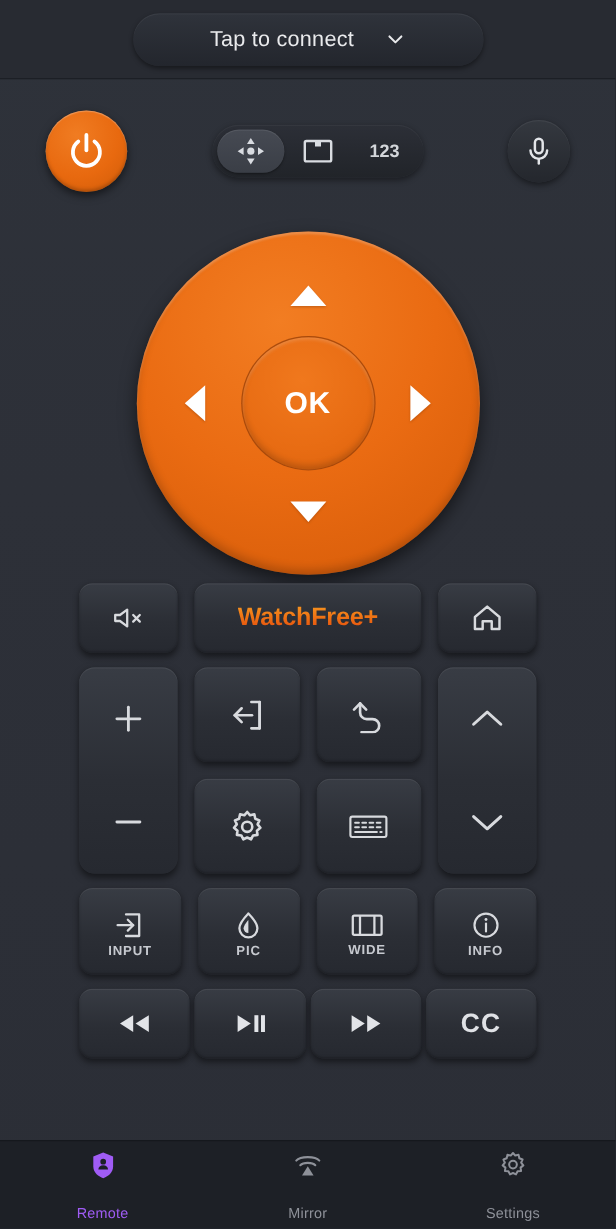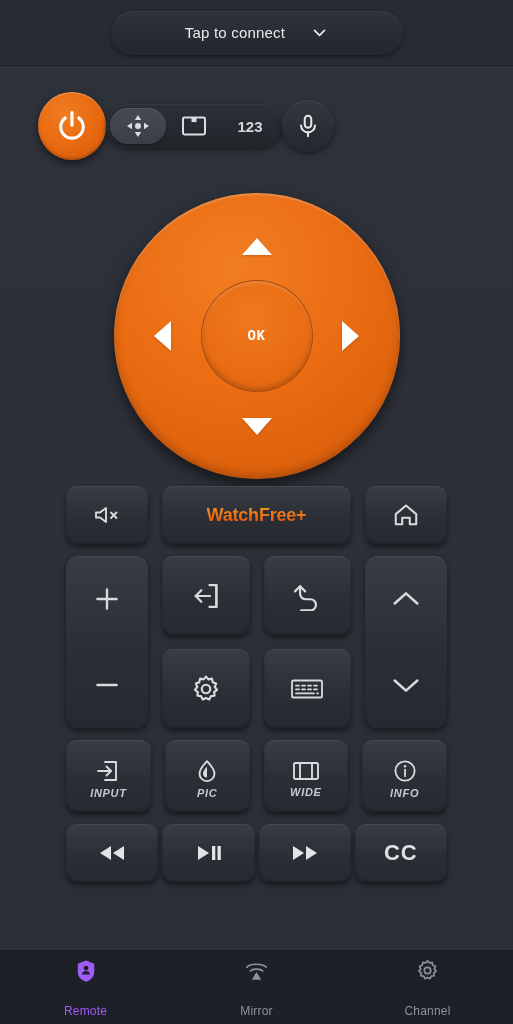--- a/index.html
+++ b/index.html
@@ -41,38 +41,38 @@
     box-shadow: 0 2px 4px rgba(0,0,0,.45),
                 inset 0 1px 0 rgba(255,255,255,.05);
     display: flex;
     align-items: center;
     justify-content: center;
     gap: 26px;
     padding: 0 22px;
     cursor: pointer;
   }
   .connect-pill .label {
-    font-size: 15px;
+    font-size: 18px;
     color: #e9eaec;
     letter-spacing: .2px;
     white-space: nowrap;
   }
   .chev-down {
     width: 17px; height: 17px;
     flex: 0 0 auto;
   }
   .chev-down svg { display:block; }
 
   
   .row-top {
     flex: 0 0 120px;
     display: flex;
     align-items: center;
     padding: 0 38px;
-    justify-content: flex-start;
+    justify-content: space-between;
   }
   .power-btn {
     width: 68px; height: 68px;
     border-radius: 50%;
     background: radial-gradient(circle at 38% 30%, #f07c22 0%, #e8690f 55%, #cf5b08 100%);
     box-shadow: 0 3px 7px rgba(0,0,0,.55),
                 inset 0 1px 1px rgba(255,255,255,.30),
                 inset 0 -2px 3px rgba(0,0,0,.22);
     display: flex; align-items: center; justify-content: center;
     cursor: pointer;
@@ -142,24 +142,23 @@
     border-radius: 50%;
     background: radial-gradient(circle at 45% 32%, #f0781d 0%, #e86c13 60%, #dc620d 100%);
     border: 1px solid rgba(120,48,5,.55);
     box-shadow: inset 0 2px 3px rgba(255,255,255,.18),
                 inset 0 -3px 5px rgba(0,0,0,.18);
     display: flex; align-items: center; justify-content: center;
     cursor: pointer;
   }
   .dpad-ok span {
     color: #ffffff;
-    font-size: 14px;
+    font-size: 25px;
     font-weight: bold;
     letter-spacing: .6px;
-    font-family: Liberation Mono, monospace;
   }
   .dpad-arrow {
     position: absolute;
     width: 46px; height: 46px;
     display: flex; align-items: center; justify-content: center;
     cursor: pointer;
   }
   .dpad-arrow.up    { top: 30px;  left: 50%; transform: translateX(-50%); }
   .dpad-arrow.down  { bottom: 30px; left: 50%; transform: translateX(-50%); }
   .dpad-arrow.left  { left: 26px; top: 50%; transform: translateY(-50%); }
@@ -210,21 +209,21 @@
     gap: 14px;
     height: 58px;
     margin-bottom: 12px;
   }
   .row-quick .btn.small { width: 82px; }
   .watchfree {
     flex: 1 1 auto;
     background: linear-gradient(180deg, #383c44 0%, #2b2e35 55%, #262930 100%);
   }
   .watchfree .wf-text {
-    font-size: 18px;
+    font-size: 21px;
     font-weight: bold;
     letter-spacing: -.2px;
     background: linear-gradient(180deg, #f89a22 0%, #ef7414 45%, #e1450d 100%);
     -webkit-background-clip: text;
     background-clip: text;
     color: transparent;
   }
 
   .mid-grid {
     display: flex;
@@ -253,21 +252,20 @@
     grid-template-columns: 1fr 1fr;
     grid-template-rows: 1fr 1fr;
     gap: 14px;
   }
 
   .row-func {
     display: flex;
     gap: 14px;
     height: 72px;
     margin-bottom: 12px;
-    font-style: italic;
   }
   .row-func .btn { flex: 1 1 0; }
 
   .row-media {
     display: flex;
     gap: 4px;
     height: 58px;
   }
   .row-media .btn { flex: 1 1 0; }
 
@@ -610,16 +608,16 @@
 
 
 
     <div class="nav-item">
       <span class="nav-icon">
         <svg viewBox="0 0 28 28" width="25" height="25" fill="none" stroke="#8e9199" stroke-width="1.9" stroke-linejoin="round">
           <path d="M14 3.2 16.1 5.6 19.2 4.9 19.9 8.1 22.9 9.3 21.6 12.2 23.6 14.7 21.1 16.8 21.5 19.9 18.3 20.3 16.8 23.1 14 21.8 11.2 23.1 9.7 20.3 6.5 19.9 6.9 16.8 4.4 14.7 6.4 12.2 5.1 9.3 8.1 8.1 8.8 4.9 11.9 5.6 z"></path>
           <circle cx="14" cy="14" r="3.6"></circle>
         </svg>
       </span>
-      <span class="nav-label">Channel</span>
+      <span class="nav-label">Settings</span>
     </div>
   </div>
 </div>
 
 </body></html>

